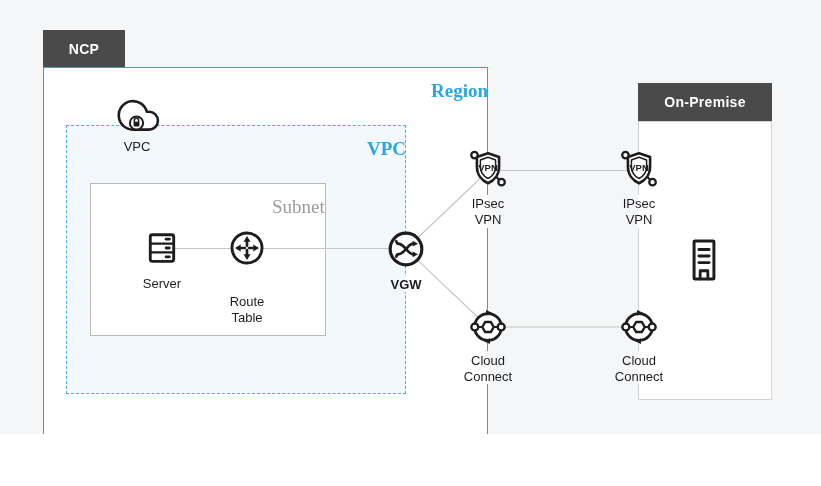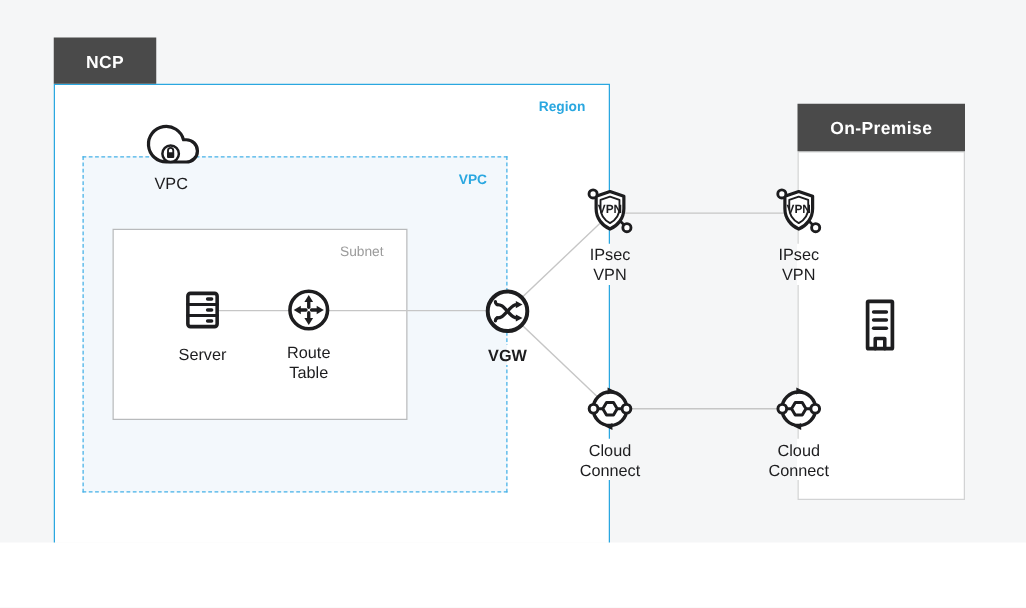--- a/index.html
+++ b/index.html
@@ -34,21 +34,21 @@
   }
   .dark-header{
     background:#4a4a4a;color:#ffffff;
     font-size:14px;font-weight:600;letter-spacing:.3px;
     display:flex;align-items:center;justify-content:center;
     z-index:2;box-sizing:border-box;
   }
   .ncp-header{left:43px;top:30px;width:82px;height:37px;}
   .onprem-header{left:638px;top:83px;width:134px;height:38px;}
   .corner-label{
-    font-size:11px;font-weight:700;z-index:2;
+    font-size:19px;font-weight:700;z-index:2;font-family:Liberation Serif, serif;
   }
   .cyan{color:#2aa7e0;}
   .region-label{left:431px;top:80px;}
   .vpcbox-label{left:367px;top:138px;}
   .subnet-label{left:272px;top:196px;color:#9b9b9b;font-weight:500;text-align:center;}
   
   .patch{width:4px;z-index:2;}
   .patch-region{background:linear-gradient(to right,#ffffff 50%,#f5f6f7 50%);}
   .patch-onprem{background:linear-gradient(to right,#f5f6f7 50%,#ffffff 50%);}
   .patch-vpc{background:linear-gradient(to right,#f3f8fc 50%,#ffffff 50%);}
@@ -131,21 +131,21 @@
       <circle class="sf" cx="12" cy="12" r="9.5" stroke-width="1.8"></circle>
       <line class="s" stroke-width="1.7" x1="12" y1="10.6" x2="12" y2="7.6"></line>
       <path class="f" d="M12 4.4 L9.8 8 h4.4 Z"></path>
       <line class="s" stroke-width="1.7" x1="12" y1="13.4" x2="12" y2="16.4"></line>
       <path class="f" d="M12 19.6 L9.8 16 h4.4 Z"></path>
       <line class="s" stroke-width="1.7" x1="10.6" y1="12" x2="7.6" y2="12"></line>
       <path class="f" d="M4.4 12 L8 9.8 v4.4 Z"></path>
       <line class="s" stroke-width="1.7" x1="13.4" y1="12" x2="16.4" y2="12"></line>
       <path class="f" d="M19.6 12 L16 9.8 v4.4 Z"></path>
     </svg>
-    <div class="node-label" style="margin-top:7px;">Route
+    <div class="node-label" style="margin-top:27px;">Route
 Table</div>
   </div>
 
   <div class="abs node" style="left:364px;top:229px;">
     <svg class="ic" width="40" height="40" viewBox="0 0 24 24">
       <circle class="sf" cx="12" cy="12" r="9.5" stroke-width="1.9"></circle>
       <path class="s" stroke-width="1.6" d="M7 8.8 C9.4 8.8 10.1 10 12 12 C13.9 14 14.6 15.2 16.4 15.2"></path>
       <path class="f" d="M16 13.5 L19.2 15.2 L16 16.9 Z"></path>
       <path class="s" stroke-width="1.6" d="M7 15.2 C9.4 15.2 10.1 14 12 12 C13.9 10 14.6 8.8 16.4 8.8"></path>
       <path class="f" d="M16 7.1 L19.2 8.8 L16 10.5 Z"></path>

